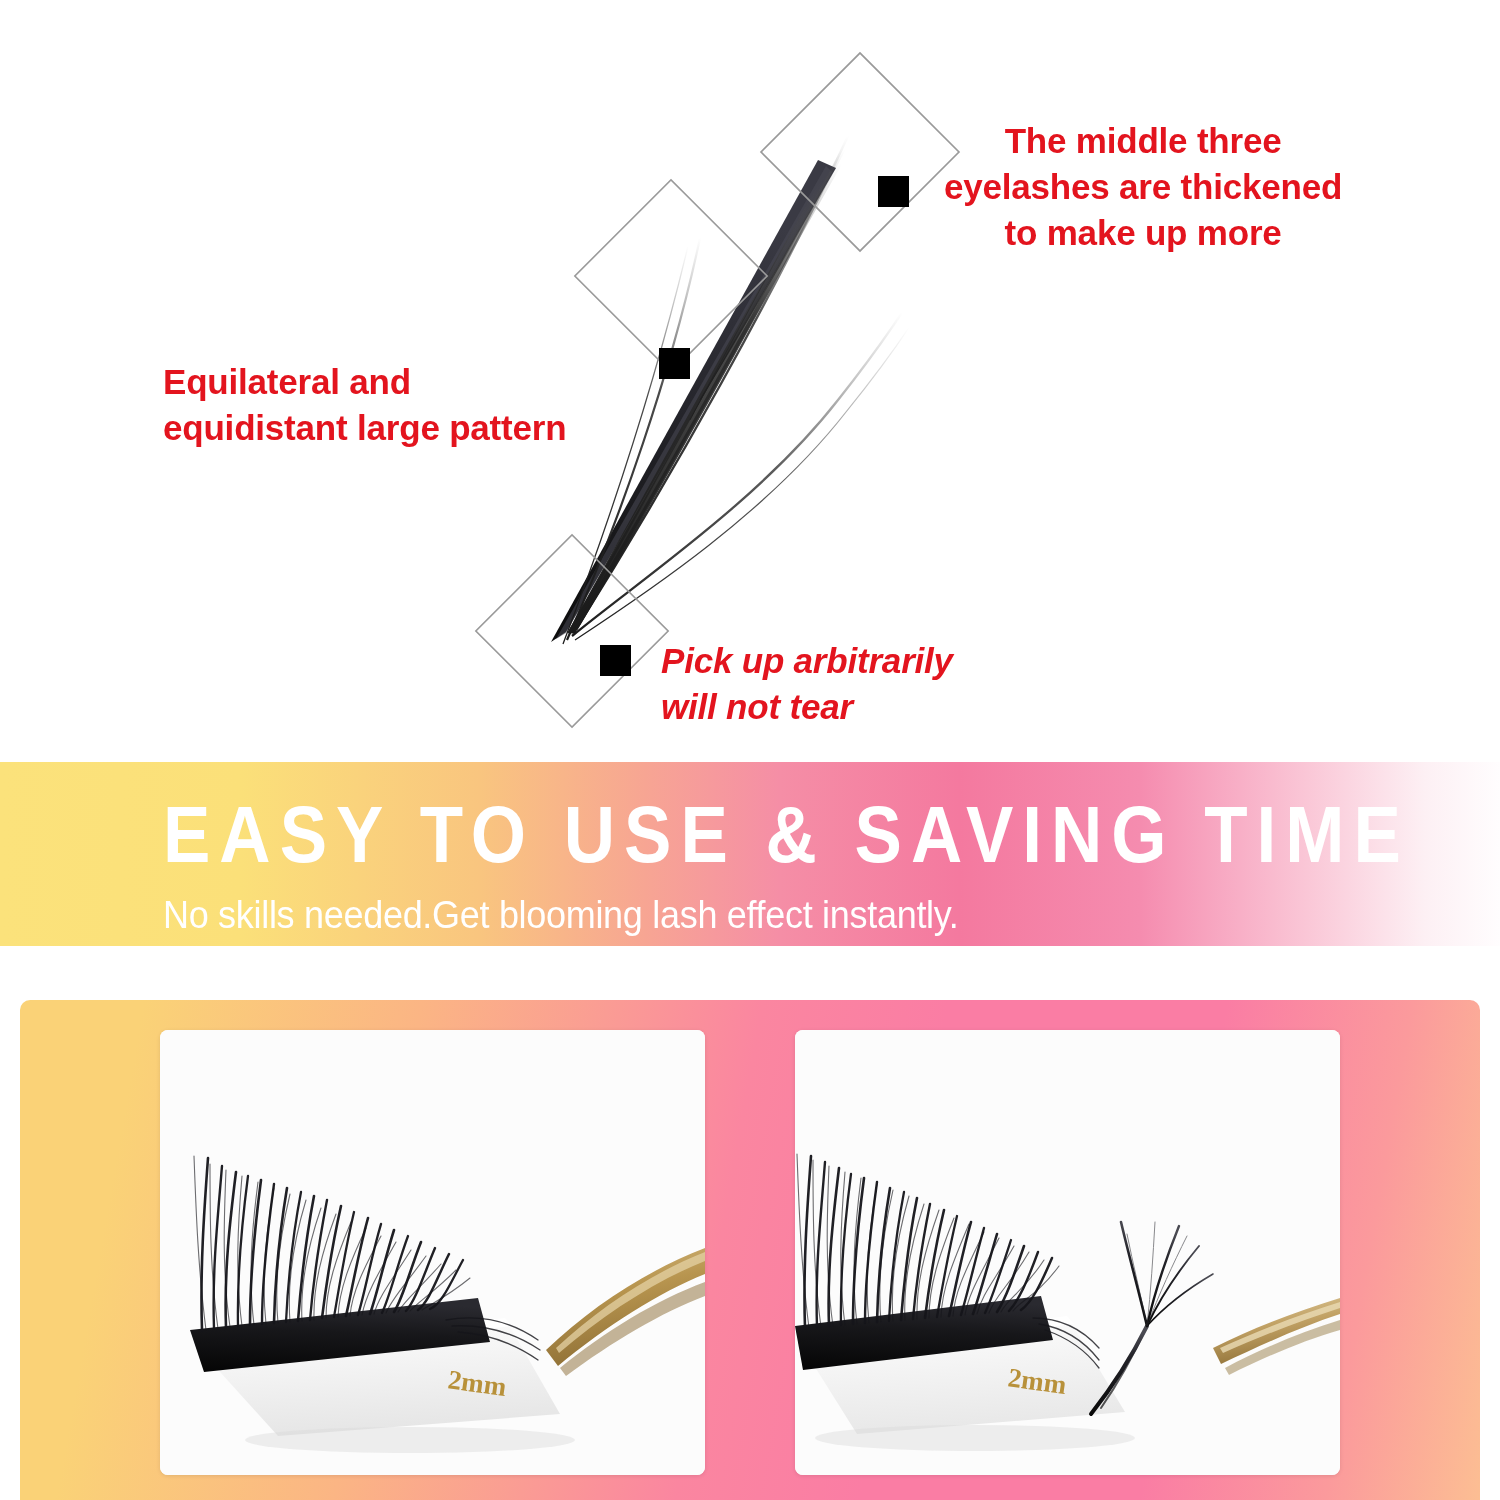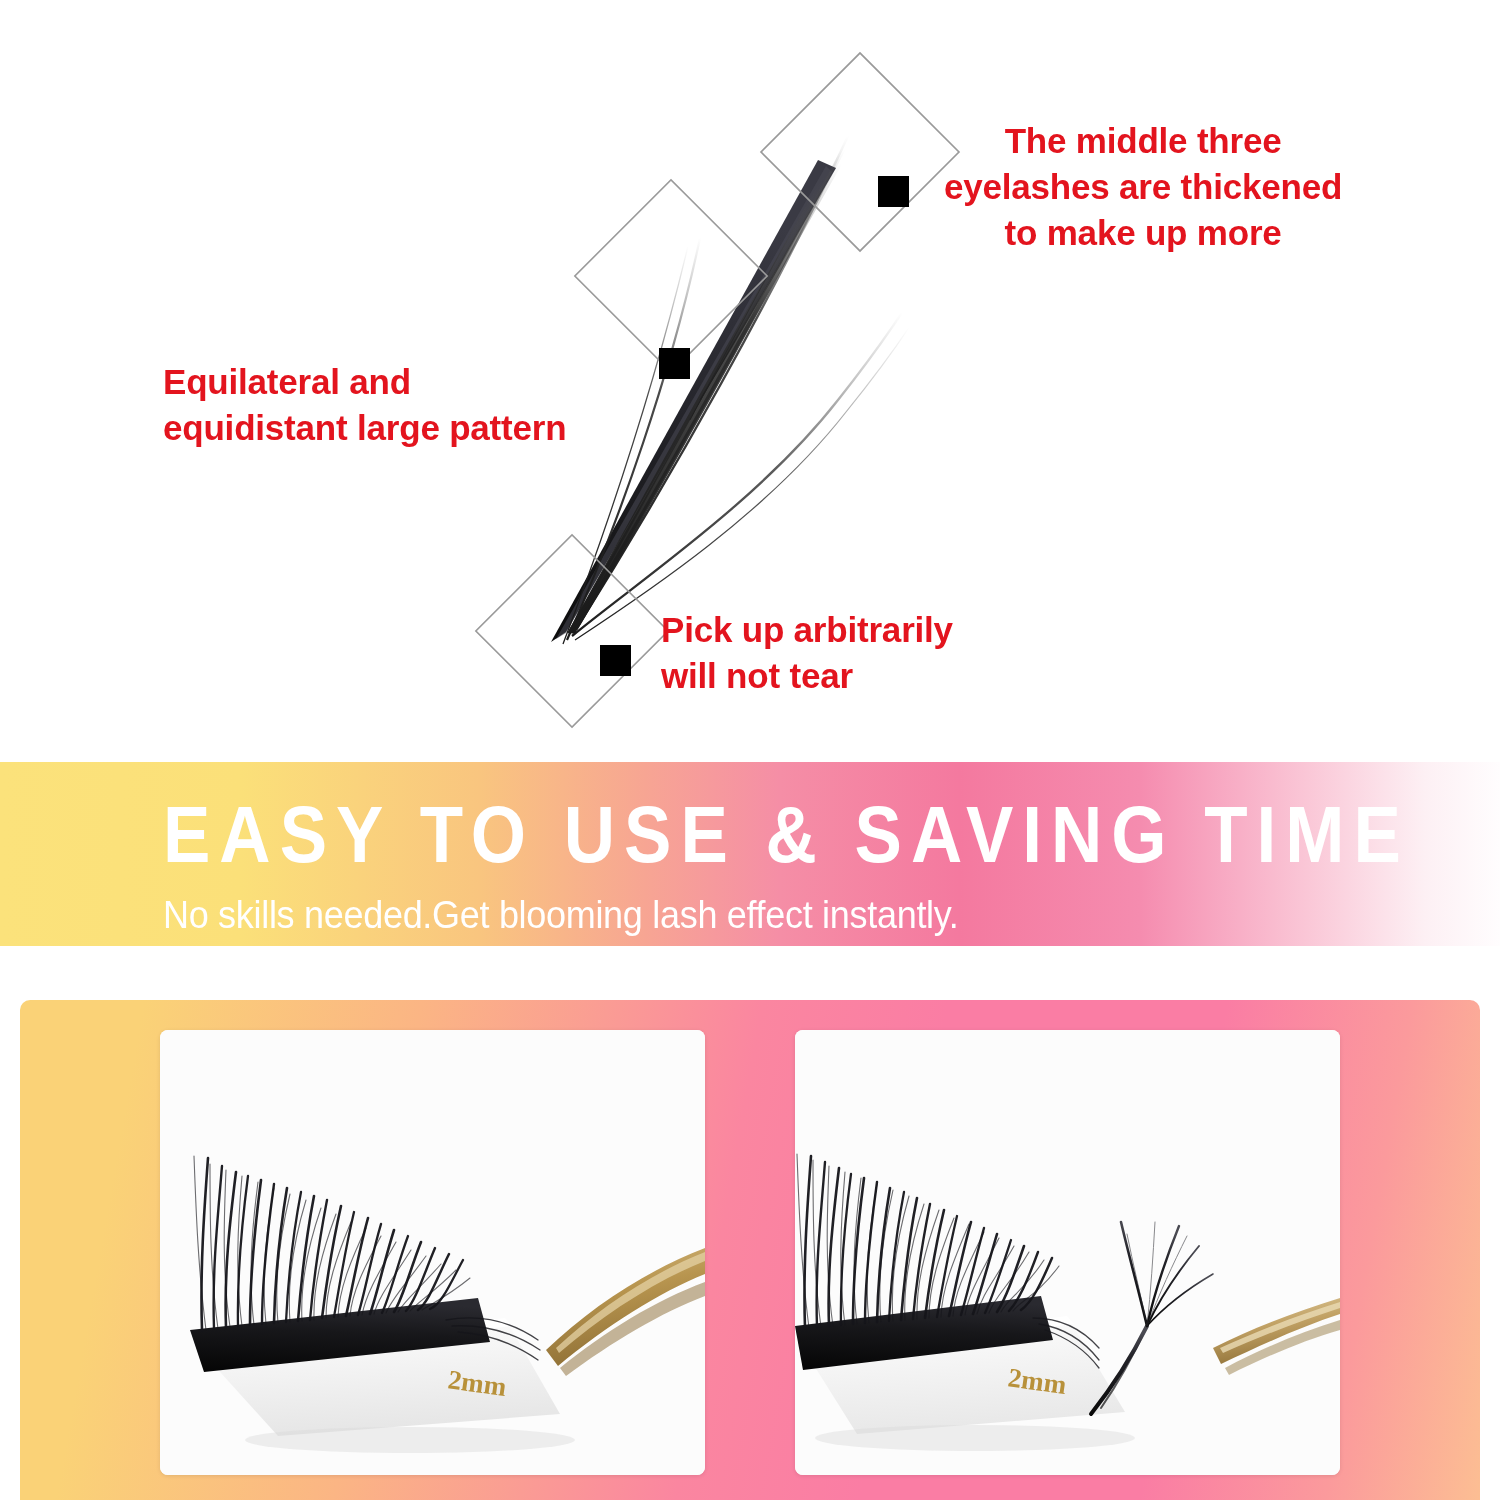--- a/index.html
+++ b/index.html
@@ -22,21 +22,21 @@
     position:absolute;
     color:#E3141E;
     font-size:35px;
     font-weight:700;
     line-height:1.32;
     letter-spacing:-0.2px;
     white-space:pre-line;
   }
   #callout-middle   { left:944px; top:118px;text-align:center; }
   #callout-equi     { left:163px; top:330px;margin-top:29px; }
-  #callout-pick     { left:661px; top:607px; }
+  #callout-pick     { left:661px; top:638px;font-style:italic; }
 
   
   #banner {
     position:absolute; left:0; top:762px; width:1500px; height:184px;
     background:linear-gradient(90deg,
         #FBE27B 0%,
         #FBE079 16%,
         #F9C57F 32%,
         #F7A593 43%,
         #F58EA6 52%,

